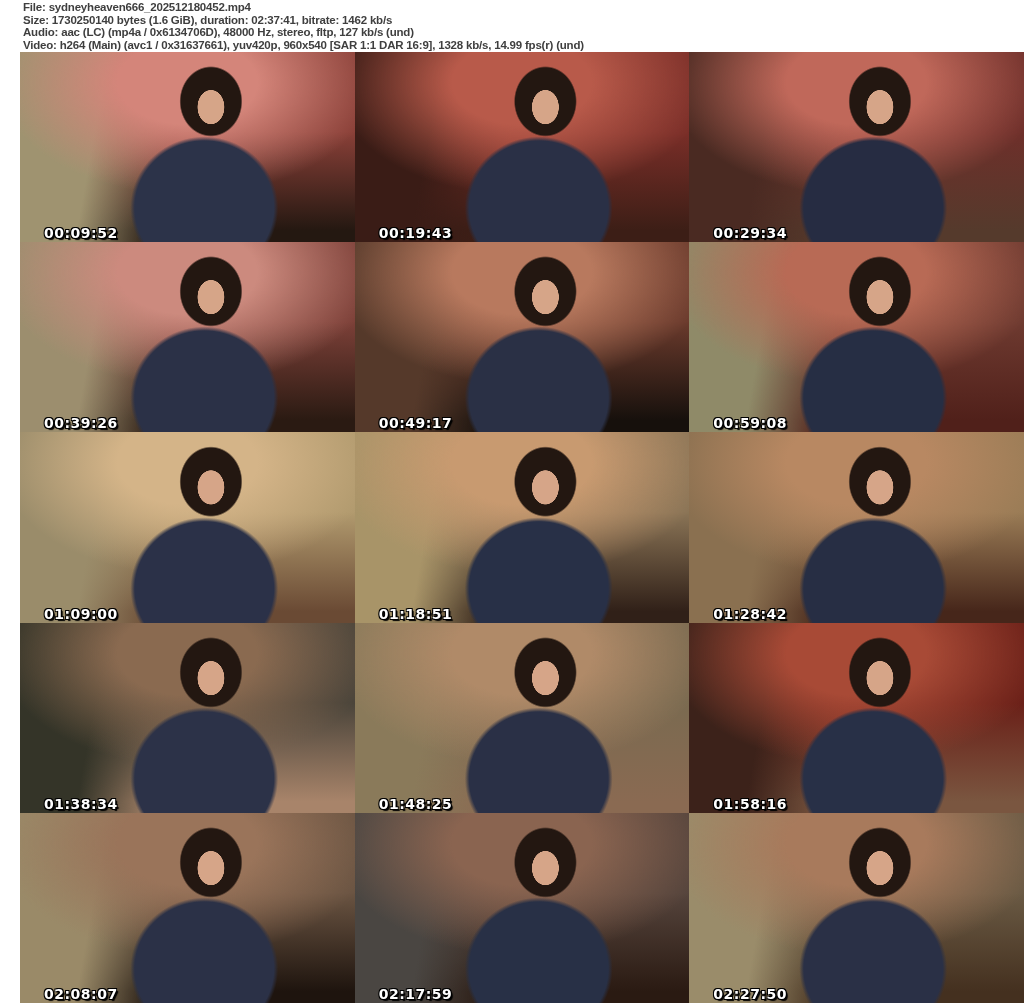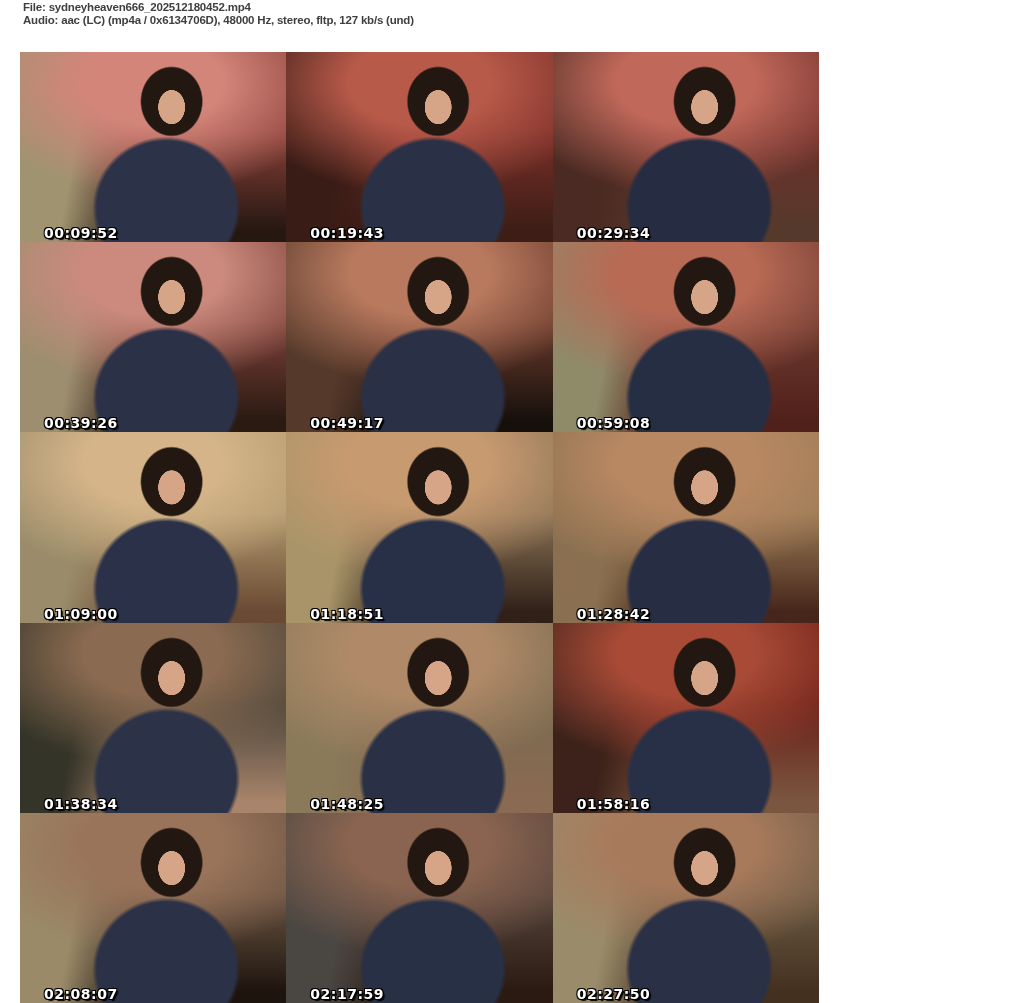--- a/index.html
+++ b/index.html
@@ -19,21 +19,21 @@
   }
   .header .line {
     font-size: 11.5px;
     font-weight: bold;
     color: #3f3f3f;
     line-height: 12.7px;
     white-space: nowrap;
     letter-spacing: -0.2px;
   }
   .grid {
-    width: 819px;
+    width: 1024px;
     height: 951px;
     display: grid;
     grid-template-columns: repeat(3, 1fr);
     grid-template-rows: repeat(5, 1fr);
   }
   .cell {
     position: relative;
     overflow: hidden;
     background-color: #3a241c;
   }
@@ -53,21 +53,23 @@
       -1px  1px 0 #000,
        1px  1px 0 #000,
        2px  2px 1px #000;
   }
 </style>
 </head>
 <body>
 
 <div class="header">
   <div class="line">File: sydneyheaven666_202512180452.mp4</div>
+  <div class="line">Size: 1730250140 bytes (1.6 GiB), duration: 02:37:41, bitrate: 1462 kb/s</div>
   <div class="line">Audio: aac (LC) (mp4a / 0x6134706D), 48000 Hz, stereo, fltp, 127 kb/s (und)</div>
+  <div class="line">Video: h264 (Main) (avc1 / 0x31637661), yuv420p, 960x540 [SAR 1:1 DAR 16:9], 1328 kb/s, 14.99 fps(r) (und)</div>
 </div>
 
 <div class="grid">
     <div class="cell" style="background-image: radial-gradient(22px 28px at 57% 29%, rgb(214, 165, 136) 0px, rgb(214, 165, 136) 60%, rgba(0, 0, 0, 0) 62%), radial-gradient(50px 56px at 57% 26%, rgb(35, 23, 17) 0px, rgb(35, 23, 17) 60%, rgba(0, 0, 0, 0) 63%), radial-gradient(112px 108px at 55% 82%, rgb(44, 51, 73) 0px, rgb(44, 51, 73) 62%, rgba(0, 0, 0, 0) 66%), radial-gradient(250px 150px at 50% 16%, rgb(212, 133, 122) 0px, rgb(212, 133, 122) 28%, rgba(0, 0, 0, 0) 75%), linear-gradient(100deg, rgb(159, 147, 112) 0px, rgb(159, 147, 112) 24%, rgba(0, 0, 0, 0) 46%), linear-gradient(rgb(138, 64, 56) 0px, rgb(138, 64, 56) 42%, rgb(36, 24, 17) 94%);">
       <span class="ts">00:09:52</span>
     </div>
     <div class="cell" style="background-image: radial-gradient(22px 28px at 57% 29%, rgb(214, 165, 136) 0px, rgb(214, 165, 136) 60%, rgba(0, 0, 0, 0) 62%), radial-gradient(50px 56px at 57% 26%, rgb(35, 23, 17) 0px, rgb(35, 23, 17) 60%, rgba(0, 0, 0, 0) 63%), radial-gradient(112px 108px at 55% 82%, rgb(42, 48, 70) 0px, rgb(42, 48, 70) 62%, rgba(0, 0, 0, 0) 66%), radial-gradient(250px 150px at 50% 16%, rgb(184, 90, 74) 0px, rgb(184, 90, 74) 28%, rgba(0, 0, 0, 0) 75%), linear-gradient(100deg, rgb(58, 28, 22) 0px, rgb(58, 28, 22) 24%, rgba(0, 0, 0, 0) 46%), linear-gradient(rgb(122, 46, 40) 0px, rgb(122, 46, 40) 42%, rgb(60, 30, 22) 94%);">
       <span class="ts">00:19:43</span>
     </div>
     <div class="cell" style="background-image: radial-gradient(22px 28px at 57% 29%, rgb(214, 165, 136) 0px, rgb(214, 165, 136) 60%, rgba(0, 0, 0, 0) 62%), radial-gradient(50px 56px at 57% 26%, rgb(35, 23, 17) 0px, rgb(35, 23, 17) 60%, rgba(0, 0, 0, 0) 63%), radial-gradient(112px 108px at 55% 82%, rgb(38, 44, 66) 0px, rgb(38, 44, 66) 62%, rgba(0, 0, 0, 0) 66%), radial-gradient(250px 150px at 50% 16%, rgb(192, 104, 90) 0px, rgb(192, 104, 90) 28%, rgba(0, 0, 0, 0) 75%), linear-gradient(100deg, rgb(74, 42, 34) 0px, rgb(74, 42, 34) 24%, rgba(0, 0, 0, 0) 46%), linear-gradient(rgb(110, 47, 42) 0px, rgb(110, 47, 42) 42%, rgb(85, 58, 44) 94%);">

